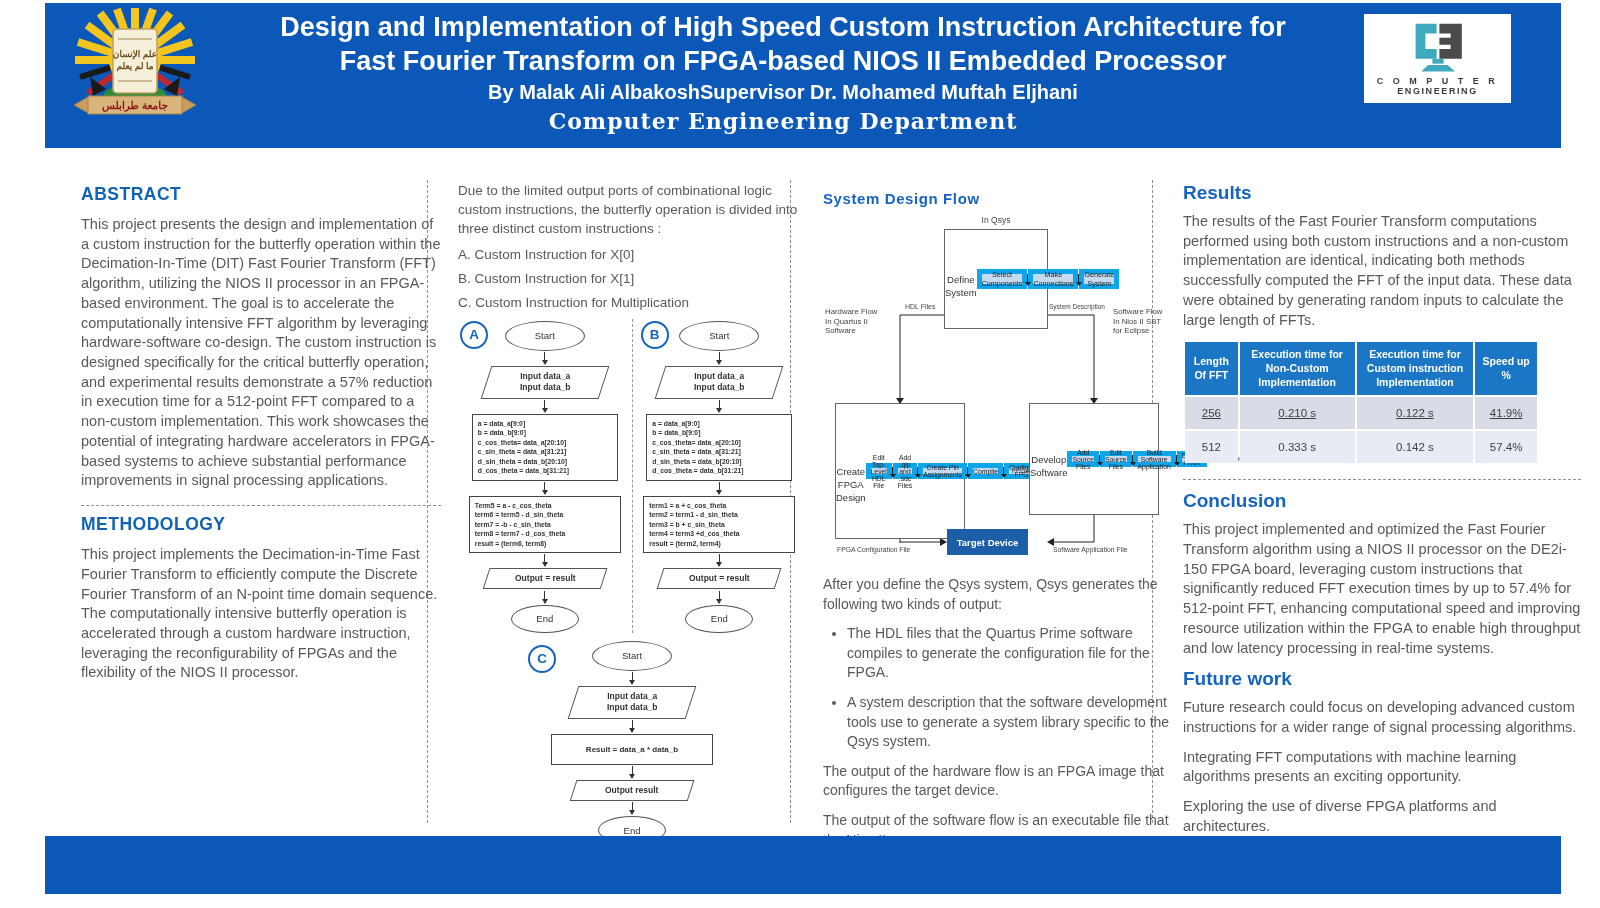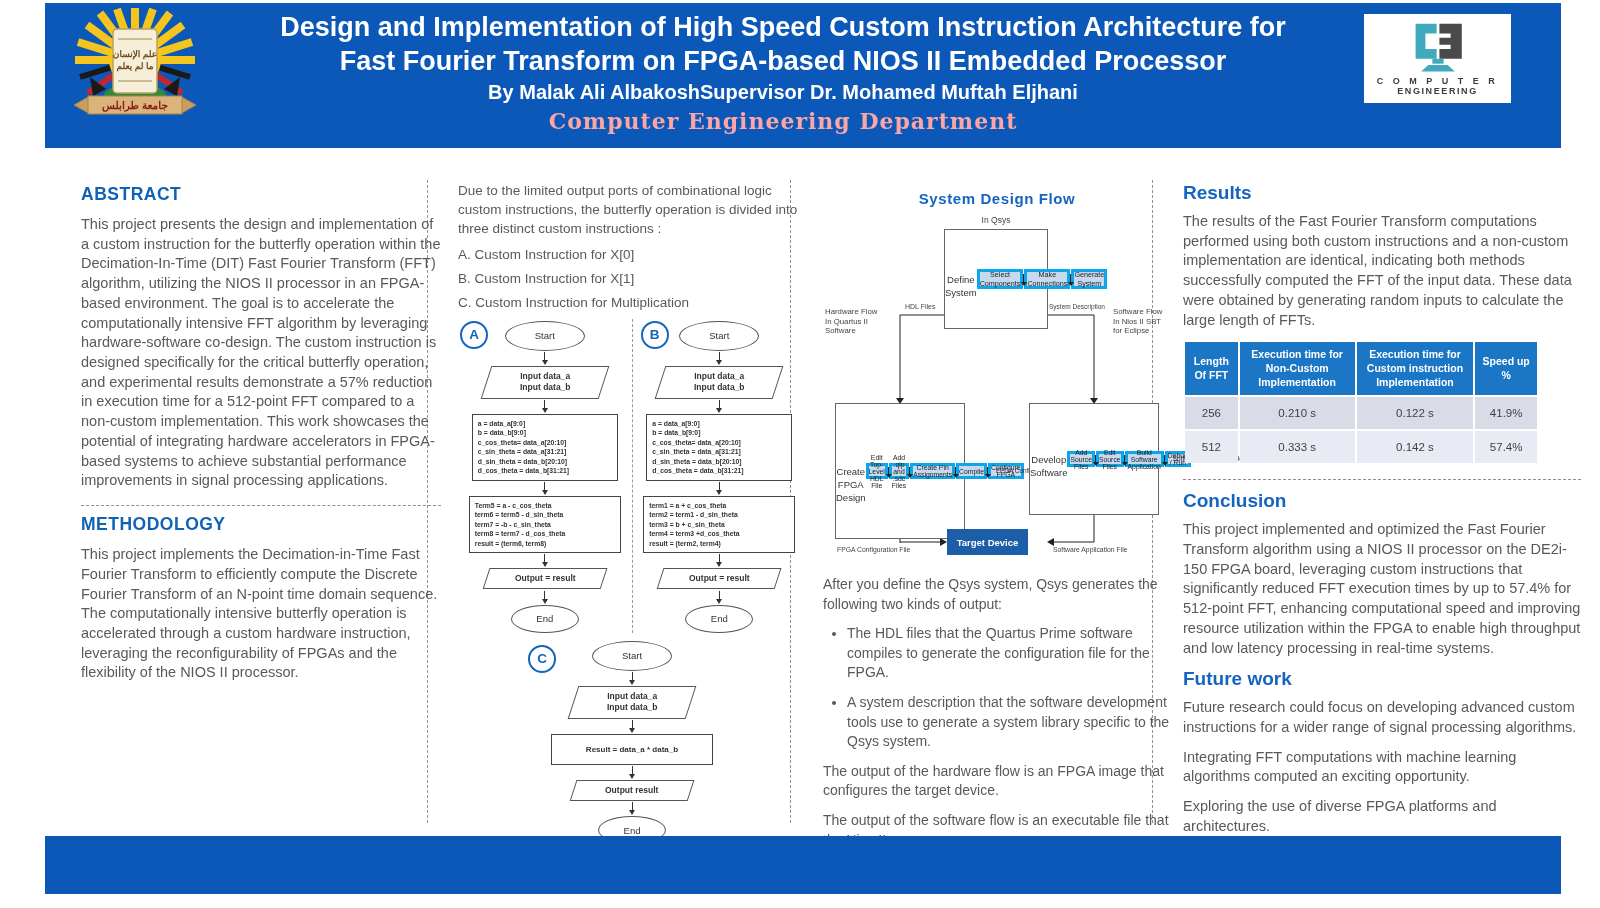--- a/index.html
+++ b/index.html
@@ -5,21 +5,21 @@
   html,body{margin:0;padding:0;}
   body{width:1600px;height:908px;overflow:hidden;background:#ffffff;font-family:"Liberation Sans",sans-serif;}
   .poster{position:relative;width:1600px;height:908px;background:#fff;}
   .pre{white-space:pre-line;}
 
   
   .header{position:absolute;left:45px;top:3px;width:1516px;height:145px;background:#0b58b8;}
   .uni-logo{position:absolute;left:14px;top:2px;width:152px;height:132px;}
   .title{color:#fff;font-weight:bold;font-size:27px;line-height:1.26;text-align:center;margin:7px 215px 0 175px;}
   .byline-row{display:flex;justify-content:center;color:#fff;font-weight:bold;font-size:20px;margin:3px 215px 0 175px;align-items:center;}
-  .department{text-align:center;color:#fca5a5;font-family:"DejaVu Serif",serif;font-weight:bold;font-size:22px;letter-spacing:1px;margin:4px 215px 0 175px;}
+  .department{text-align:center;color:#ffffff;font-family:"DejaVu Serif",serif;font-weight:bold;font-size:22px;letter-spacing:1px;margin:4px 215px 0 175px;}
   .ce-box{position:absolute;right:50px;top:11px;width:147px;height:89px;background:#fff;display:flex;flex-direction:column;align-items:center;justify-content:center;}
   .ce-t1{font-size:9px;font-weight:bold;color:#3c3c3c;letter-spacing:3.5px;line-height:1.05;}
   .ce-t2{font-size:9px;font-weight:bold;color:#3c3c3c;letter-spacing:1.6px;line-height:1.05;}
 
   
   .vsep{position:absolute;top:180px;height:643px;width:0;border-left:1.5px dashed #8f8f8f;}
   .col{position:absolute;top:178px;margin-left:21px;}
   .h1{color:#0f62b4;font-weight:bold;font-size:17.5px;letter-spacing:.5px;margin:6px 0 10px;}
   .h2{color:#1565c0;font-weight:bold;font-size:19px;margin:10px 0 8px;}
   .body15{color:#595959;font-size:14.5px;line-height:1.36;margin:0;}
@@ -37,43 +37,43 @@
   .fc-ellipse{width:78px;height:28px;border:1.2px solid #555;border-radius:50%;display:flex;align-items:center;justify-content:center;font-size:9.5px;color:#333;background:#fff;}
   .fc-arrow{width:0;height:10px;border-left:1.2px solid #333;position:relative;margin:1px 0 4px;}
   .fc-arrow::after{content:"";position:absolute;left:-3.6px;bottom:-3px;border-left:3.5px solid transparent;border-right:3.5px solid transparent;border-top:5px solid #333;}
   .fc-par{transform:skewX(-18deg);border:1.2px solid #555;background:#fff;width:116px;padding:4px 0;display:flex;justify-content:center;}
   .fc-par > span{transform:skewX(18deg);font-size:8.5px;font-weight:600;color:#333;text-align:center;line-height:1.35;}
   .fc-box{border:1.4px solid #444;background:#fff;padding:4px 5px;font-size:6.8px;font-weight:600;color:#333;line-height:1.4;text-align:left;}
   .fc-box.center{text-align:center;font-size:8px;padding:9px 6px;width:148px;}
   .fc-cwrap{position:relative;margin-top:8px;}
 
   
-  .df-title-main{color:#1565c0;font-weight:bold;font-size:15px;letter-spacing:.6px;text-align:center;margin-top:12px;}
+  .df-title-main{color:#1565c0;font-weight:bold;font-size:15px;letter-spacing:.6px;text-align:left;margin-top:12px;}
   .df{position:relative;width:348px;height:350px;margin-top:8px;}
   .df-svg{position:absolute;left:0;top:0;pointer-events:none;}
   .df-label{position:absolute;font-size:8.5px;color:#444;}
   .df-outline{position:absolute;border:1px solid #666;background:#fff;padding:3px 0;box-sizing:border-box;display:flex;flex-direction:row;align-items:center;}
   .df-title{text-align:center;font-size:9.5px;color:#333;height:13px;line-height:13px;}
-  .df-step{background:#c5d9f1;border:3px solid #0ea5e9;box-sizing:border-box;height:20px;width:88%;display:flex;align-items:center;justify-content:center;font-size:7.2px;color:#222;text-align:center;}
+  .df-step{background:#c5d9f1;border:5px solid #0ea5e9;box-sizing:border-box;height:20px;width:88%;display:flex;align-items:center;justify-content:center;font-size:7.2px;color:#222;text-align:center;}
   .df-step.sm{height:16px;font-size:6.8px;}
   .df-sarrow{width:0;height:10px;border-left:1.1px solid #222;position:relative;}
   .df-sarrow.sm{height:9px;}
   .df-sarrow::after{content:"";position:absolute;left:-3px;bottom:-2px;border-left:3px solid transparent;border-right:3px solid transparent;border-top:4px solid #222;}
   .df-side-label{position:absolute;left:8px;top:0;font-size:6.4px;color:#333;white-space:nowrap;}
   .df-target{position:absolute;background:#1c5ea8;color:#fff;font-weight:bold;font-size:9.5px;display:flex;align-items:center;justify-content:center;}
   .col3text{margin-top:10px;color:#595959;font-size:14px;line-height:1.4;}
   .col3text p{margin:0 0 10px;}
   .col3text ul{margin:4px 0 10px;padding-left:24px;}
   .col3text li{margin-bottom:10px;}
 
   
   .res-table{border-collapse:separate;border-spacing:2px;width:356px;margin-top:4px;}
   .res-table th{background:#1b76c5;color:#fff;font-size:10.5px;font-weight:bold;text-align:center;vertical-align:middle;padding:6px 2px;line-height:1.3;}
   .res-table td{font-size:11.5px;color:#3f3f3f;text-align:center;padding:10px 2px;}
-  .res-table tr.r0 td{background:#d9dce7;}
+  .res-table tr.r0 td{background:#d9dce7;text-decoration:underline;}
   .res-table tr.r1 td{background:#e9ebf4;}
 
   
   .footer{position:absolute;left:45px;top:836px;width:1516px;height:58px;background:#0b58b8;}
 </style>
 </head>
 <body>
 
 <div class="poster">
 
@@ -357,18 +357,18 @@
         </tr>
       </tbody>
     </table>
 
     <hr class="dash">
     <div class="h2">Conclusion</div>
     <p class="body14">This project implemented and optimized the Fast Fourier Transform algorithm using a NIOS II processor on the DE2i-150 FPGA board, leveraging custom instructions that significantly reduced FFT execution times by up to 57.4% for 512-point FFT, enhancing computational speed and improving resource utilization within the FPGA to enable high throughput and low latency processing in real-time systems.</p>
 
     <div class="h2">Future work</div>
     <p class="body14">Future research could focus on developing advanced custom instructions for a wider range of signal processing algorithms.</p>
-    <p class="body14">Integrating FFT computations with machine learning algorithms computed an exciting opportunity.</p>
+    <p class="body14">Integrating FFT computations with machine learning algorithms presents an exciting opportunity.</p>
     <p class="body14" style="margin-bottom:0;">Exploring the use of diverse FPGA platforms and architectures.</p>
   </div>
 
   <div class="footer"></div>
 </div>
 
 </body></html>

